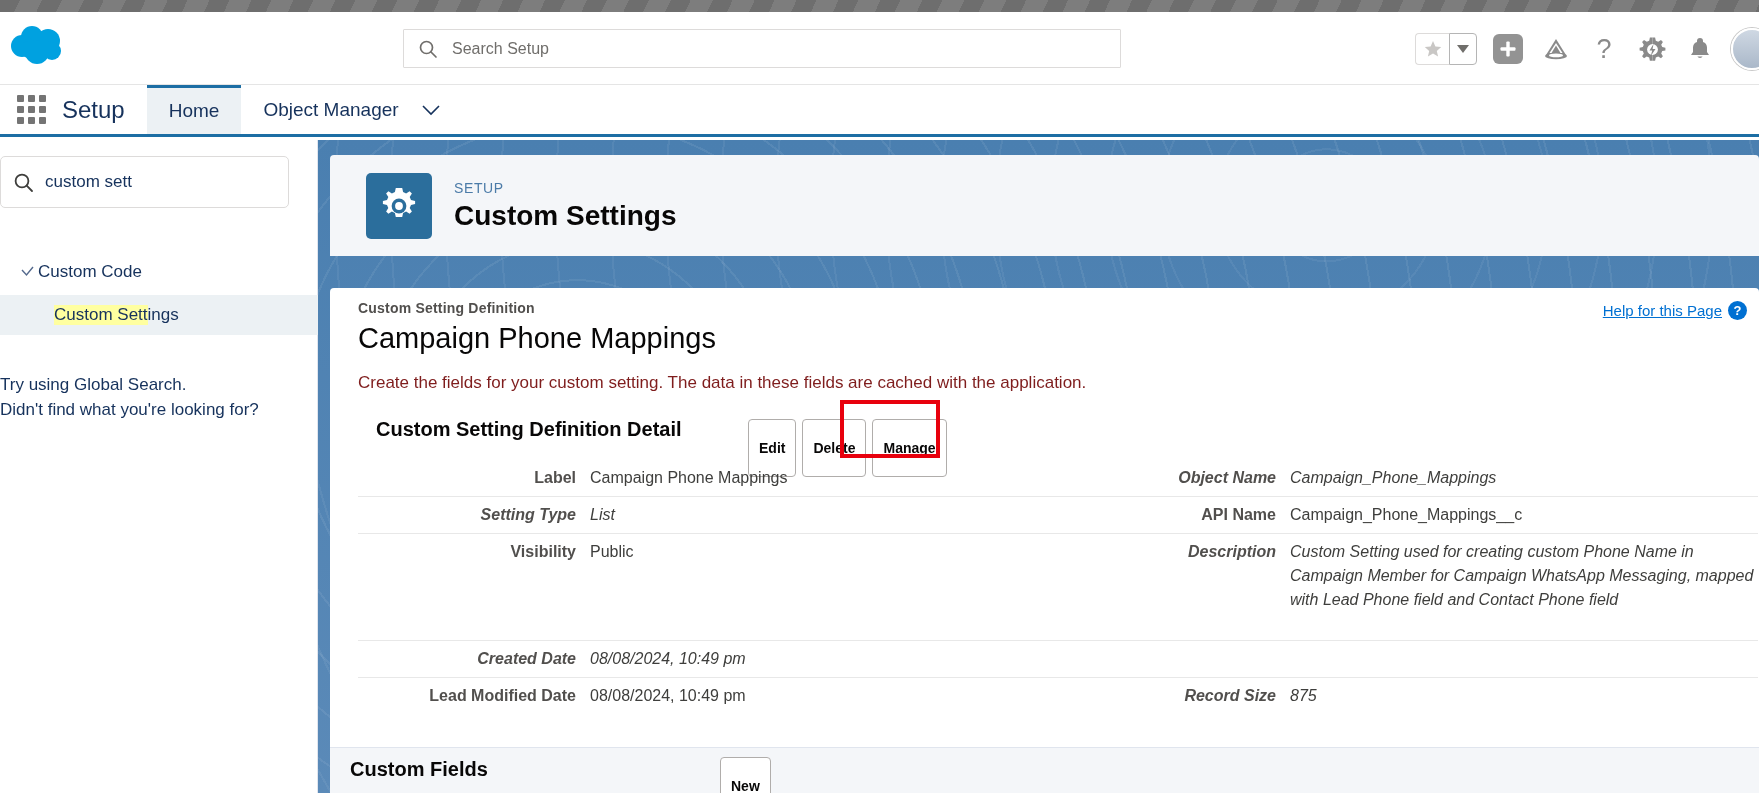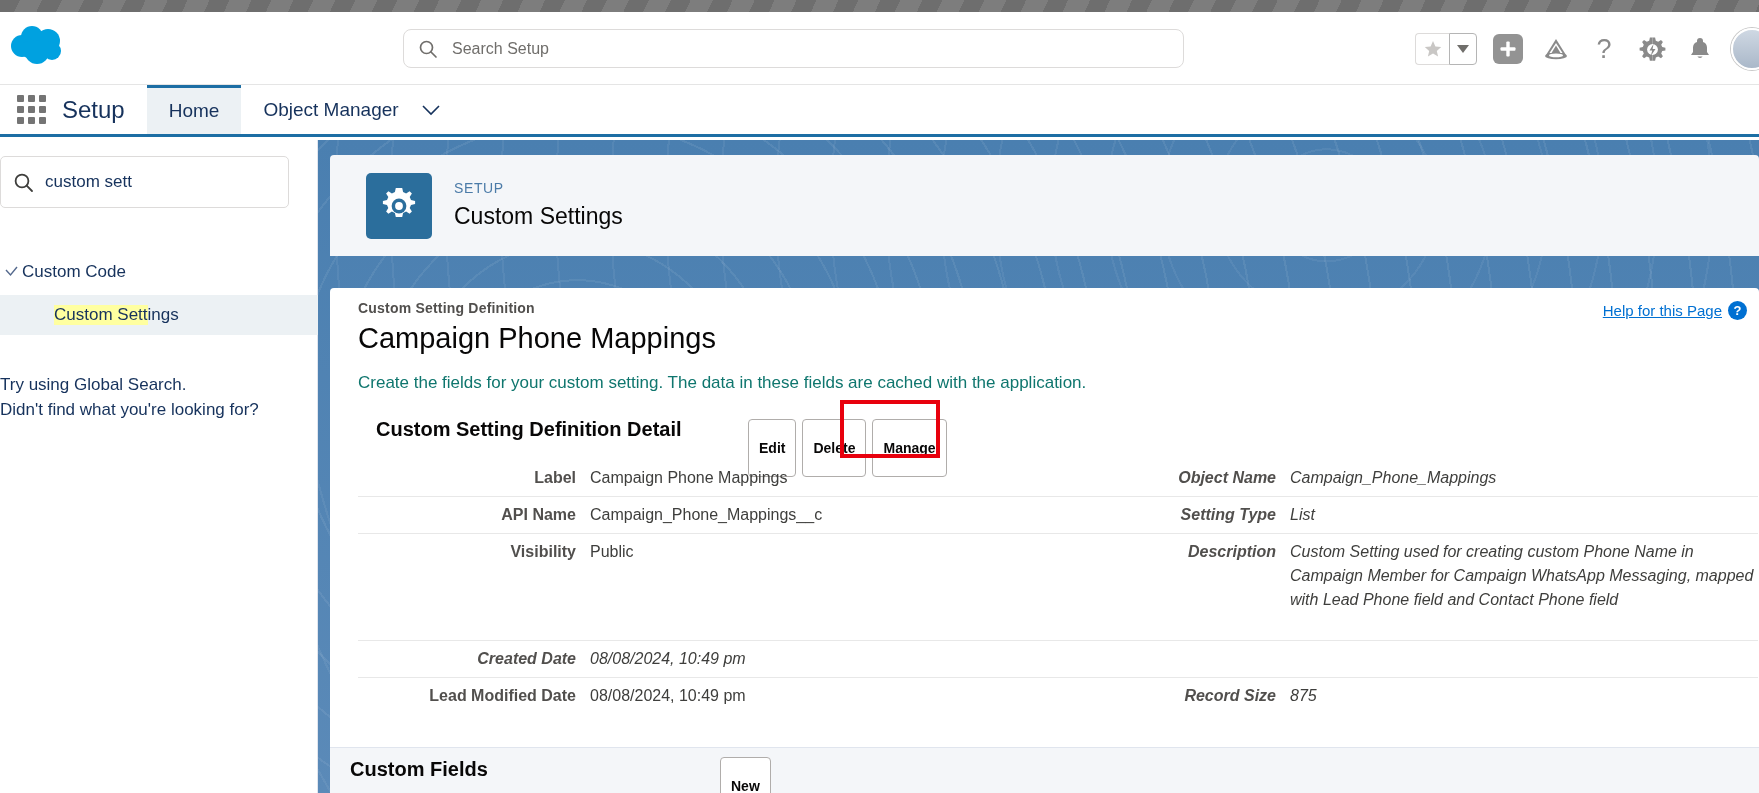--- a/index.html
+++ b/index.html
@@ -25,22 +25,22 @@
   
   .global-header {
     position: absolute; top: 12px; left: 0; width: 1759px; height: 73px;
     background: #fff;
     border-bottom: 1px solid #e5e5e5;
   }
   .sf-logo {
     position: absolute; left: 10px; top: 12px; width: 62px; height: 46px;
   }
   .search-wrap {
-    position: absolute; left: 403px; top: 17px; width: 781px; height: 39px;
-    border: 1px solid #dddbda; border-radius: 8px; background: #fff;
+    position: absolute; left: 403px; top: 17px; width: 718px; height: 39px;
+    border: 1px solid #dddbda; border-radius: 1px; background: #fff;
     display: flex; align-items: center;
   }
   .search-icon-box {
     width: 48px; display: flex; justify-content: center; align-items: center;
   }
   .search-input {
     flex: 1; border: none; outline: none; font-size: 16px;
     color: #3e3e3c; background: transparent;
     font-family: "Liberation Sans", sans-serif;
   }
@@ -111,21 +111,21 @@
   }
   .side-search-icon { width: 44px; display:flex; justify-content:center; }
   .side-search-input {
     flex: 1; border: none; outline: none; font-size: 17px; color: #16325c;
     background: transparent; font-family: "Liberation Sans", sans-serif;
   }
   .tree-node {
     position: absolute; left: 0; display: flex; align-items: center;
     font-size: 17px; color: #16325c; height: 34px;
   }
-  .tree-root { top: 115px; padding-left: 0px; }
+  .tree-root { top: 115px; padding-left: 16px; }
   .tree-chevron { width: 22px; display:flex; justify-content:center; color:#54698d; }
   .tree-leaf {
     position: absolute; top: 155px; left: 0; width: 318px; height: 40px;
     background: #ecf1f4; display: flex; align-items: center;
     padding-left: 54px; font-size: 17px; color: #16325c; cursor: pointer;
   }
   .hl { background: #ffffa0; }
   .side-footer {
     position: absolute; top: 232px; left: 0; width: 300px;
     font-size: 17px; color: #16325c; line-height: 25px;
@@ -149,21 +149,21 @@
   }
   .gear-tile {
     width: 66px; height: 66px; background: #2b6e9c; border-radius: 5px;
     display: flex; align-items: center; justify-content: center;
   }
   .banner-text { margin-left: 22px; }
   .banner-eyebrow {
     font-size: 14px; color: #4b7ba8; letter-spacing: .6px; line-height: 20px;
   }
   .banner-title {
-    font-size: 23px; font-weight: normal; color: #080707; line-height: 36px; text-align: right;
+    font-size: 28px; font-weight: bold; color: #080707; line-height: 36px; text-align: right;
   }
 
   .content-card {
     position: absolute; top: 148px; left: 12px; width: 1429px; height: 505px;
     background: #fff; border-radius: 4px;
     overflow: hidden;
   }
   .help-link {
     position: absolute; top: 13px; right: 12px;
     font-size: 15px; color: #0070d2; display: flex; align-items: center; gap: 6px;
@@ -179,21 +179,21 @@
     font-size: 14px; font-weight: bold; color: #514f4d; letter-spacing: .2px;
     font-family: "Liberation Sans", sans-serif;
   }
   .rec-title {
     position: absolute; top: 30px; left: 28px;
     font-size: 29px; color: #080707; line-height: 40px;
     font-family: "Liberation Sans", sans-serif;
   }
   .rec-desc {
     position: absolute; top: 85px; left: 28px;
-    font-size: 17px; color: #0f766e;
+    font-size: 17px; color: #7f1d1d;
   }
 
   
   .detail-head {
     position: absolute; top: 125px; left: 28px; width: 1390px; height: 42px;
   }
   .detail-head-title {
     position: absolute; left: 18px; top: 5px;
     font-size: 20px; font-weight: bold; color: #080707;
   }
@@ -443,27 +443,27 @@
           <div class="flabel">Label</div>
           <div class="fvalue">Campaign Phone Mappings</div>
         </div>
         <div class="fcell right">
           <div class="flabel">Object Name</div>
           <div class="fvalue">Campaign_Phone_Mappings</div>
         </div>
       </div>
 
       <div class="frow">
+        <div class="fcell right">
+          <div class="flabel">Setting Type</div>
+          <div class="fvalue">List</div>
+        </div>
         <div class="fcell left">
           <div class="flabel">API Name</div>
           <div class="fvalue">Campaign_Phone_Mappings__c</div>
-        </div>
-        <div class="fcell right">
-          <div class="flabel">Setting Type</div>
-          <div class="fvalue">List</div>
         </div>
       </div>
 
       <div class="frow tall">
         <div class="fcell left">
           <div class="flabel">Visibility</div>
           <div class="fvalue">Public</div>
         </div>
         <div class="fcell right">
           <div class="flabel">Description</div>

